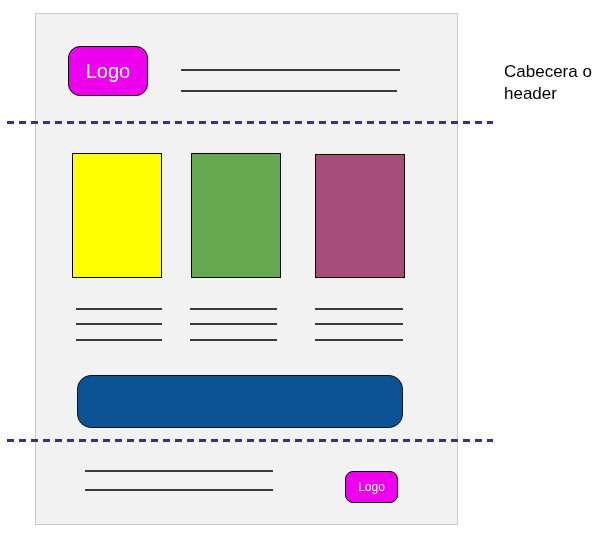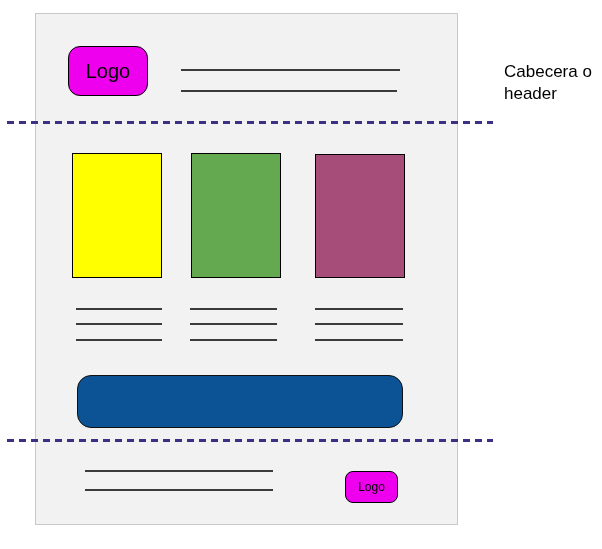--- a/index.html
+++ b/index.html
@@ -19,21 +19,21 @@
     background: #f2f2f2;
     border: 1px solid #c9c9c9;
   }
   .abs { position: absolute; }
   .logo-box {
     background: #ee00ee;
     border: 1.5px solid #000000;
     display: flex;
     align-items: center;
     justify-content: center;
-    color: #000000;
+    color: #ffffff;
   }
   .logo-big {
     left: 32px; top: 32px;
     width: 80px; height: 50px;
     border-radius: 12px;
     font-size: 20px;
   }
   .logo-small {
     left: 309px; top: 457px;
     width: 53px; height: 32px;

